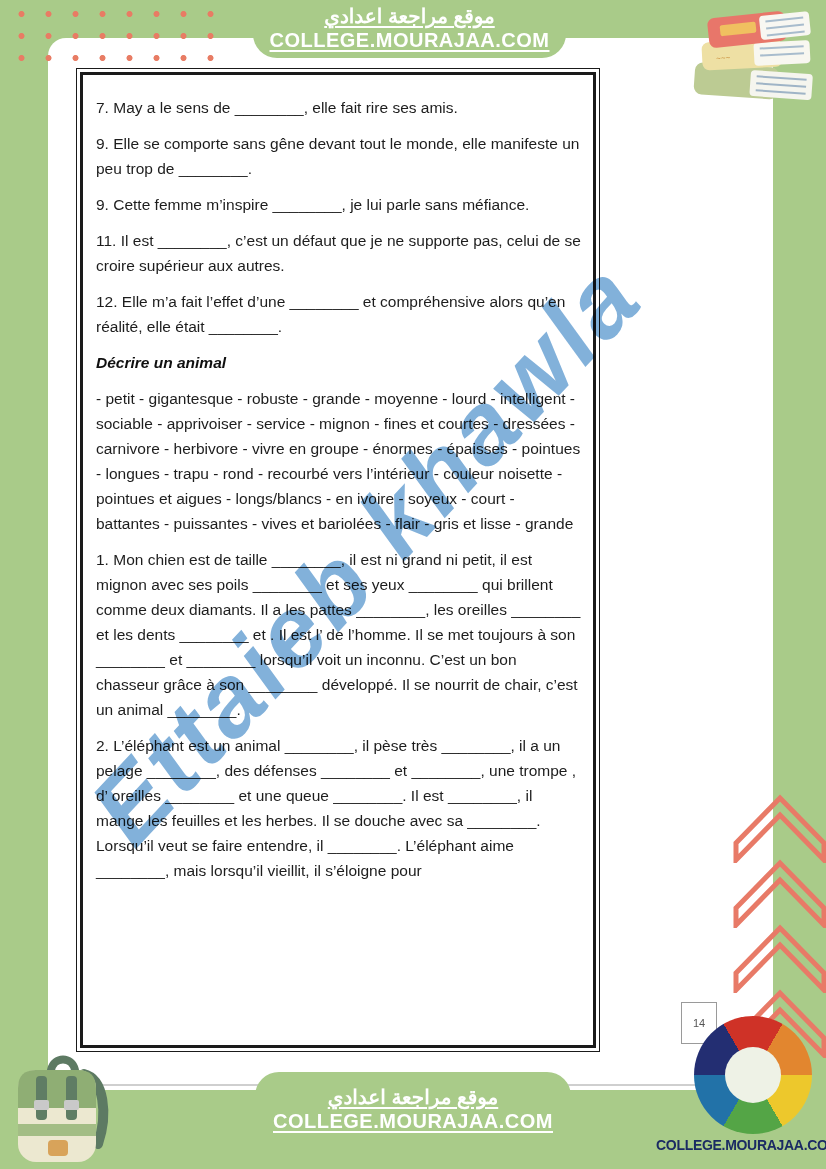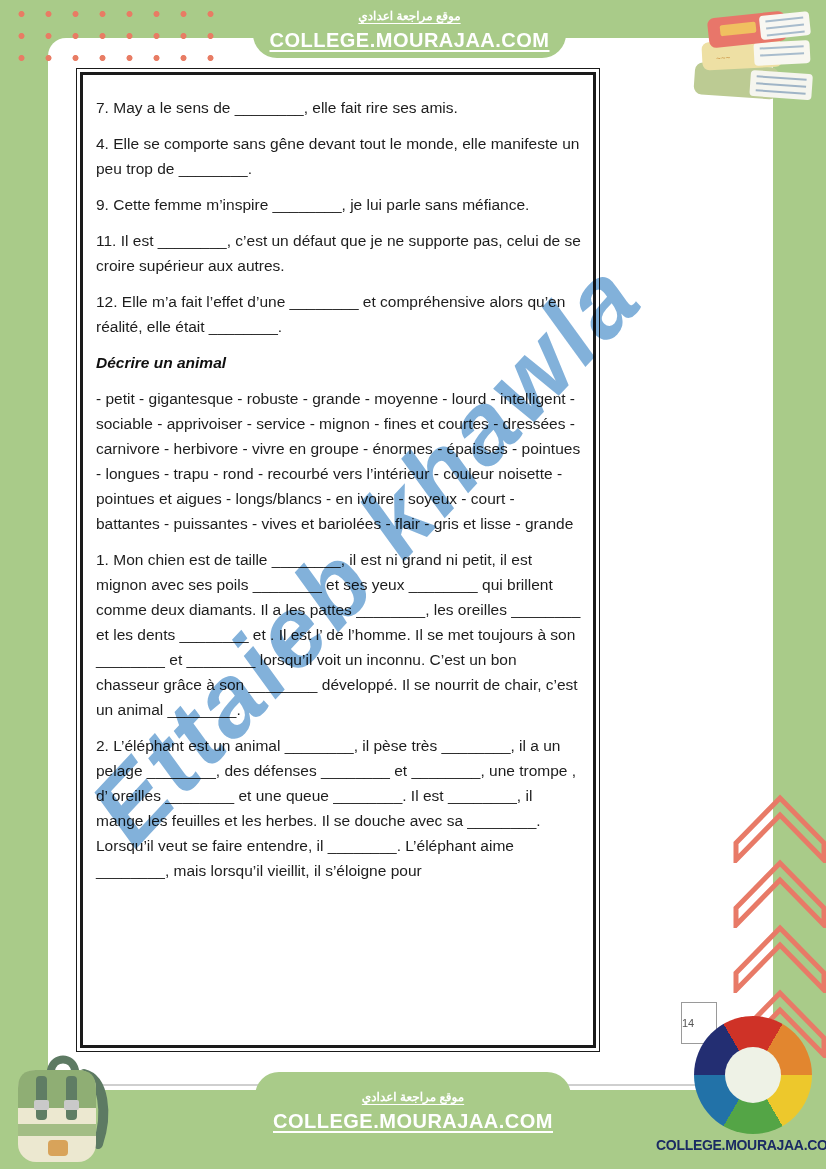--- a/index.html
+++ b/index.html
@@ -29,21 +29,21 @@
   }
 
   
   .banner{
     position:absolute; background:#a9cb89; z-index:4; text-align:center;
     color:#ffffff;
   }
   .banner-top{ left:253px; top:0; width:313px; height:58px; border-radius:0 0 24px 24px; padding-top:5px; }
   .banner-bottom{ left:255px; top:1072px; width:316px; height:97px; border-radius:24px 24px 0 0; padding-top:14px; }
   .banner .ar{
-    font-size:12px; font-weight:bold; text-decoration:underline;
+    font-size:20px; font-weight:bold; text-decoration:underline;
     text-underline-offset:3px; line-height:22px;
   }
   .banner .url{
     font-size:20px; font-weight:bold; letter-spacing:0.5px;
     text-decoration:underline; text-underline-offset:3px; line-height:26px;
   }
 
   
   .frame{
     position:absolute; left:76px; top:68px; width:524px; height:984px;
@@ -68,21 +68,21 @@
   }
 
   
   .chevrons{ position:absolute; left:730px; top:783px; z-index:3; }
   .chevrons svg{ display:block; margin-bottom:-15px; }
 
   
   .page-num{
     position:absolute; left:681px; top:1002px; width:36px; height:42px;
     background:#ffffff; border:1px solid #9a9a9a; z-index:3;
-    font-size:11px; color:#555; text-align:left; line-height:40px;
+    font-size:11px; color:#555; text-align:center; line-height:40px;
   }
   .page-num .fold{
     position:absolute; right:-1px; bottom:-1px; width:0; height:0;
     border-style:solid; border-width:0 0 13px 13px;
     border-color:transparent transparent #bcbcbc transparent;
   }
 
   
   .books{ position:absolute; left:692px; top:6px; z-index:6; }
   .backpack{ position:absolute; left:6px; top:1044px; z-index:6; }
@@ -115,21 +115,21 @@
   <div class="dots"></div>
 
   <div class="banner banner-top">
     <div class="ar">موقع مراجعة اعدادي</div>
     <div class="url">COLLEGE.MOURAJAA.COM</div>
   </div>
 
   <div class="frame">
     <div class="frame-inner">
       <p>7. May a le sens de ________, elle fait rire ses amis.</p>
-      <p>4. Elle se comporte sans gêne devant tout le monde, elle manifeste un peu trop de ________.</p>
+      <p>9. Elle se comporte sans gêne devant tout le monde, elle manifeste un peu trop de ________.</p>
       <p>9. Cette femme m’inspire ________, je lui parle sans méfiance.</p>
       <p>11. Il est ________, c’est un défaut que je ne supporte pas, celui de se croire supérieur aux autres.</p>
       <p>12. Elle m’a fait l’effet d’une ________ et compréhensive alors qu’en réalité, elle était ________.</p>
       <p class="heading">Décrire un animal</p>
       <p>- petit - gigantesque - robuste - grande - moyenne - lourd - intelligent - sociable - apprivoiser - service - mignon - fines et courtes - dressées - carnivore - herbivore - vivre en groupe - énormes - épaisses - pointues - longues - trapu - rond - recourbé vers l’intérieur - couleur noisette - pointues et aigues - longs/blancs - en ivoire - soyeux - court - battantes - puissantes - vives et bariolées - flair - gris et lisse - grande</p>
       <p>1. Mon chien est de taille ________, il est ni grand ni petit, il est mignon avec ses poils ________ et ses yeux ________ qui brillent comme deux diamants. Il a les pattes ________, les oreilles ________ et les dents ________ et . Il est l’ de l’homme. Il se met toujours à son ________ et ________ lorsqu’il voit un inconnu. C’est un bon chasseur grâce à son ________ développé. Il se nourrit de chair, c’est un animal ________.</p>
       <p>2. L’éléphant est un animal ________, il pèse très ________, il a un pelage ________, des défenses ________ et ________, une trompe , d’ oreilles ________ et une queue ________. Il est ________, il mange les feuilles et les herbes. Il se douche avec sa ________. Lorsqu’il veut se faire entendre, il ________. L’éléphant aime ________, mais lorsqu’il vieillit, il s’éloigne pour</p>
     </div>
   </div>
 

